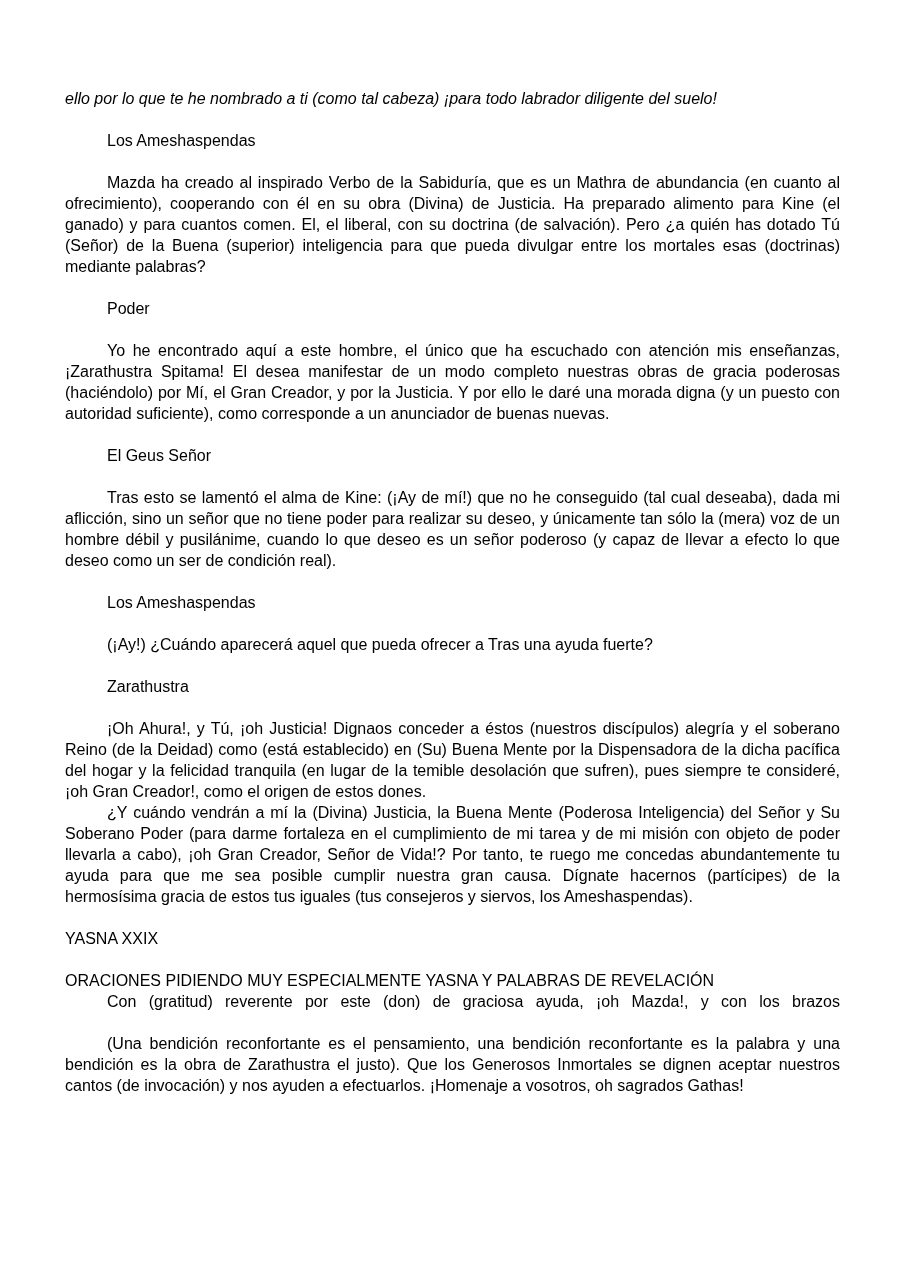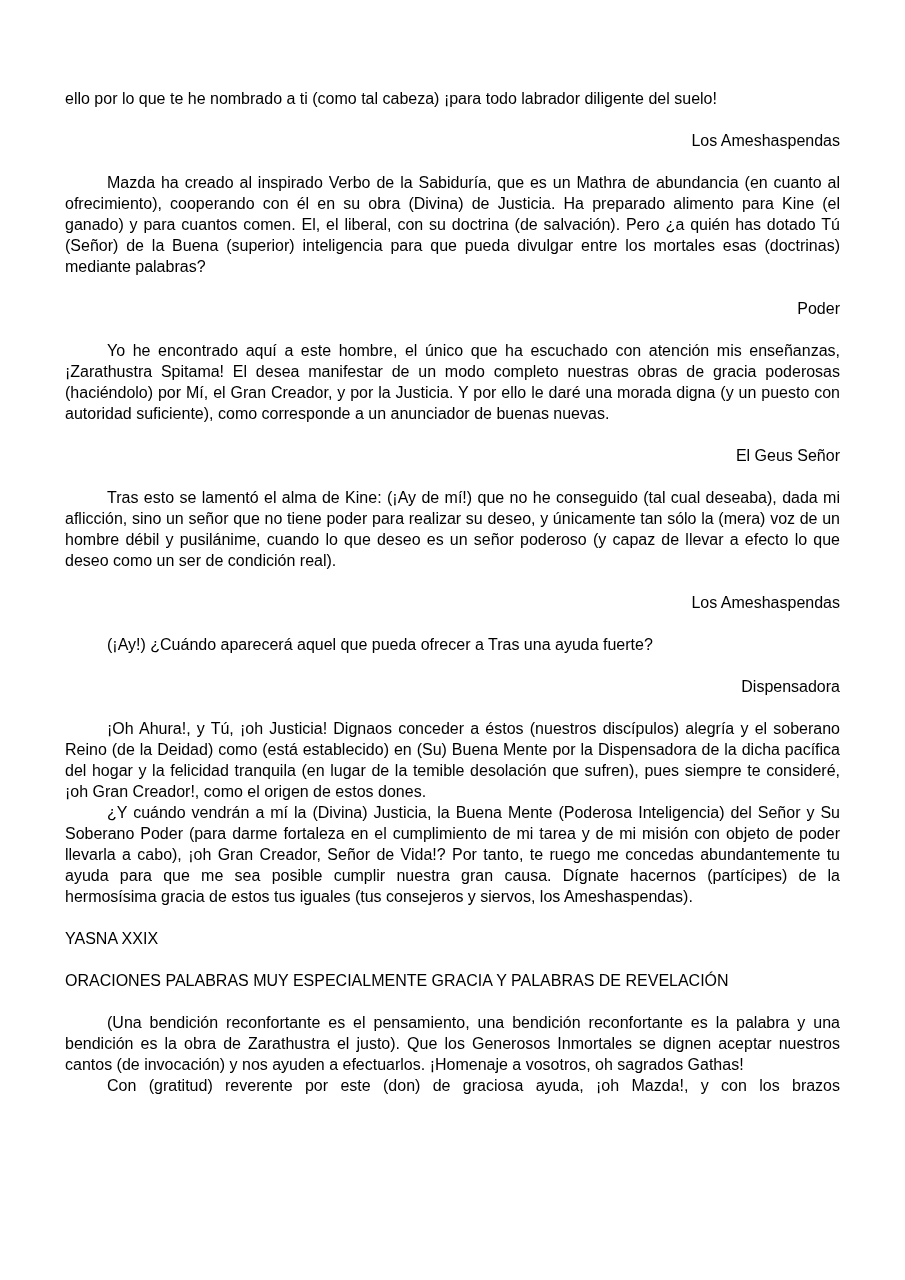--- a/index.html
+++ b/index.html
@@ -26,25 +26,25 @@
     font-size: 16px;
     line-height: 21px;
     color: #000000;
   }
   .page > p:first-child {
     margin-top: 0;
   }
   
   .cont {
     text-align: justify;
+    font-style: italic;
   }
   
   .speaker {
     text-indent: 42px;
-    text-align: right;
   }
   
   .para {
     text-align: justify;
     text-indent: 42px;
   }
   
   .follow {
     margin-top: 0 !important;
   }
@@ -72,26 +72,26 @@
   <p class="para">Yo he encontrado aquí a este hombre, el único que ha escuchado con atención mis enseñanzas, ¡Zarathustra Spitama! El desea manifestar de un modo completo nuestras obras de gracia poderosas (haciéndolo) por Mí, el Gran Creador, y por la Justicia. Y por ello le daré una morada digna (y un puesto con autoridad suficiente), como corresponde a un anunciador de buenas nuevas.</p>
 
   <p class="speaker">El Geus Señor</p>
 
   <p class="para">Tras esto se lamentó el alma de Kine: (¡Ay de mí!) que no he conseguido (tal cual deseaba), dada mi aflicción, sino un señor que no tiene poder para realizar su deseo, y únicamente tan sólo la (mera) voz de un hombre débil y pusilánime, cuando lo que deseo es un señor poderoso (y capaz de llevar a efecto lo que deseo como un ser de condición real).</p>
 
   <p class="speaker">Los Ameshaspendas</p>
 
   <p class="para">(¡Ay!) ¿Cuándo aparecerá aquel que pueda ofrecer a Tras una ayuda fuerte?</p>
 
-  <p class="speaker">Dispensadora</p>
+  <p class="speaker">Zarathustra</p>
 
   <p class="para">¡Oh Ahura!, y Tú, ¡oh Justicia! Dignaos conceder a éstos (nuestros discípulos) alegría y el soberano Reino (de la Deidad) como (está establecido) en (Su) Buena Mente por la Dispensadora de la dicha pacífica del hogar y la felicidad tranquila (en lugar de la temible desolación que sufren), pues siempre te consideré, ¡oh Gran Creador!, como el origen de estos dones.</p>
 
   <p class="para follow">¿Y cuándo vendrán a mí la (Divina) Justicia, la Buena Mente (Poderosa Inteligencia) del Señor y Su Soberano Poder (para darme fortaleza en el cumplimiento de mi tarea y de mi misión con objeto de poder llevarla a cabo), ¡oh Gran Creador, Señor de Vida!? Por tanto, te ruego me concedas abundantemente tu ayuda para que me sea posible cumplir nuestra gran causa. Dígnate hacernos (partícipes) de la hermosísima gracia de estos tus iguales (tus consejeros y siervos, los Ameshaspendas).</p>
 
   <p class="center">YASNA XXIX</p>
 
-  <p class="center">ORACIONES PALABRAS MUY ESPECIALMENTE GRACIA Y PALABRAS DE REVELACIÓN</p>
+  <p class="center">ORACIONES PIDIENDO MUY ESPECIALMENTE YASNA Y PALABRAS DE REVELACIÓN</p>
+
+  <p class="para follow justify-last">Con (gratitud) reverente por este (don) de graciosa ayuda, ¡oh Mazda!, y con los brazos</p>
 
   <p class="para">(Una bendición reconfortante es el pensamiento, una bendición reconfortante es la palabra y una bendición es la obra de Zarathustra el justo). Que los Generosos Inmortales se dignen aceptar nuestros cantos (de invocación) y nos ayuden a efectuarlos. ¡Homenaje a vosotros, oh sagrados Gathas!</p>
-
-  <p class="para follow justify-last">Con (gratitud) reverente por este (don) de graciosa ayuda, ¡oh Mazda!, y con los brazos</p>
 </div>
 
 </body></html>

